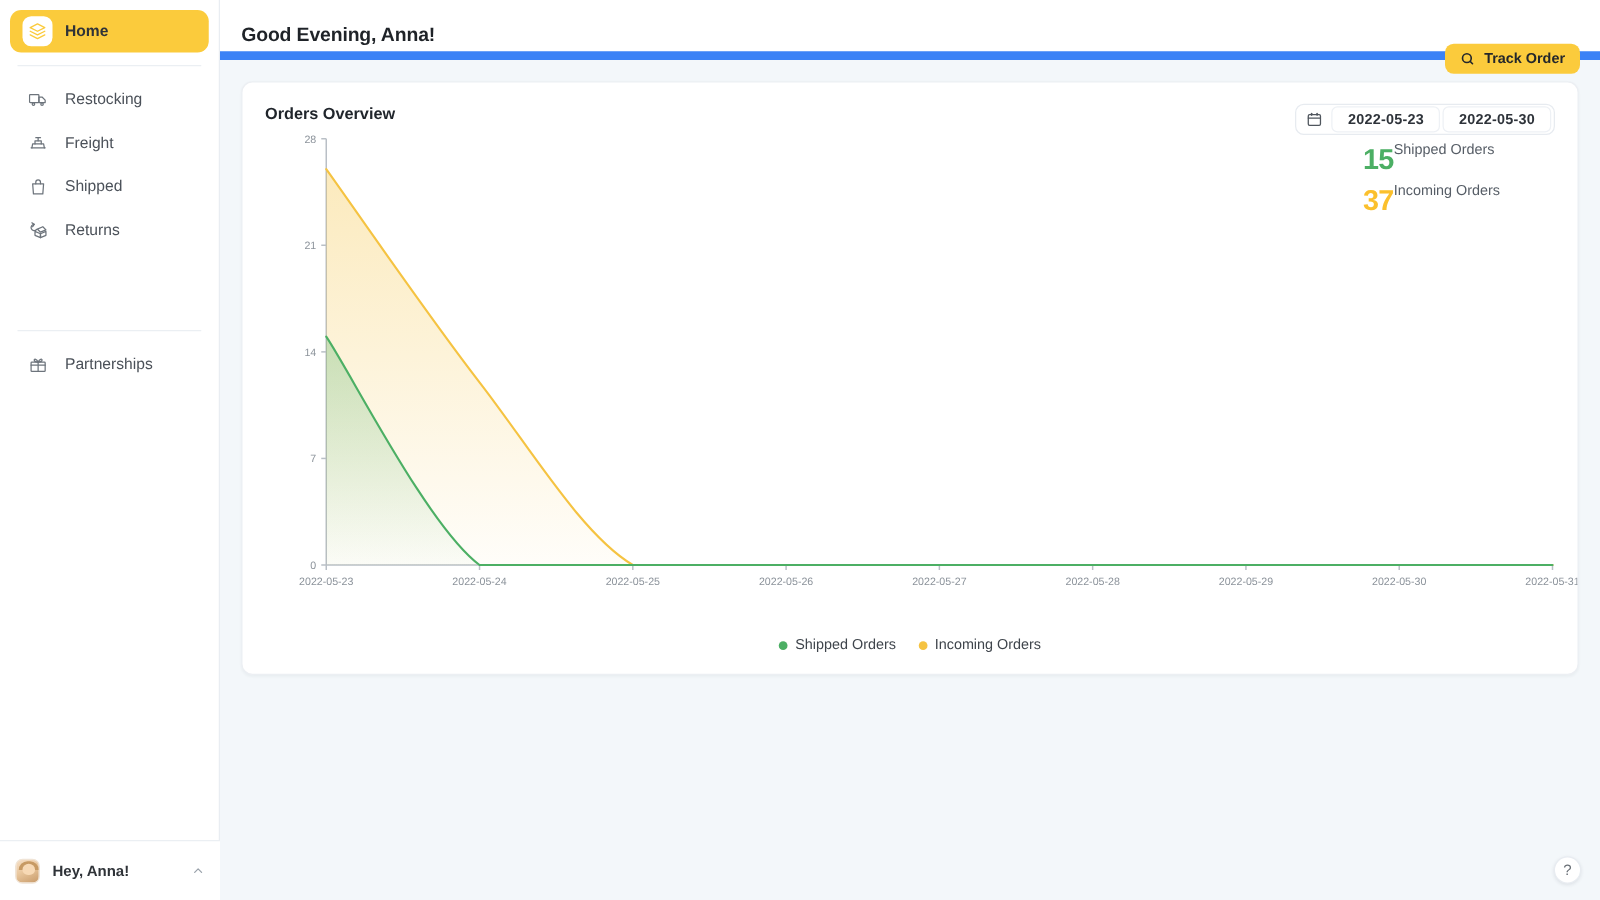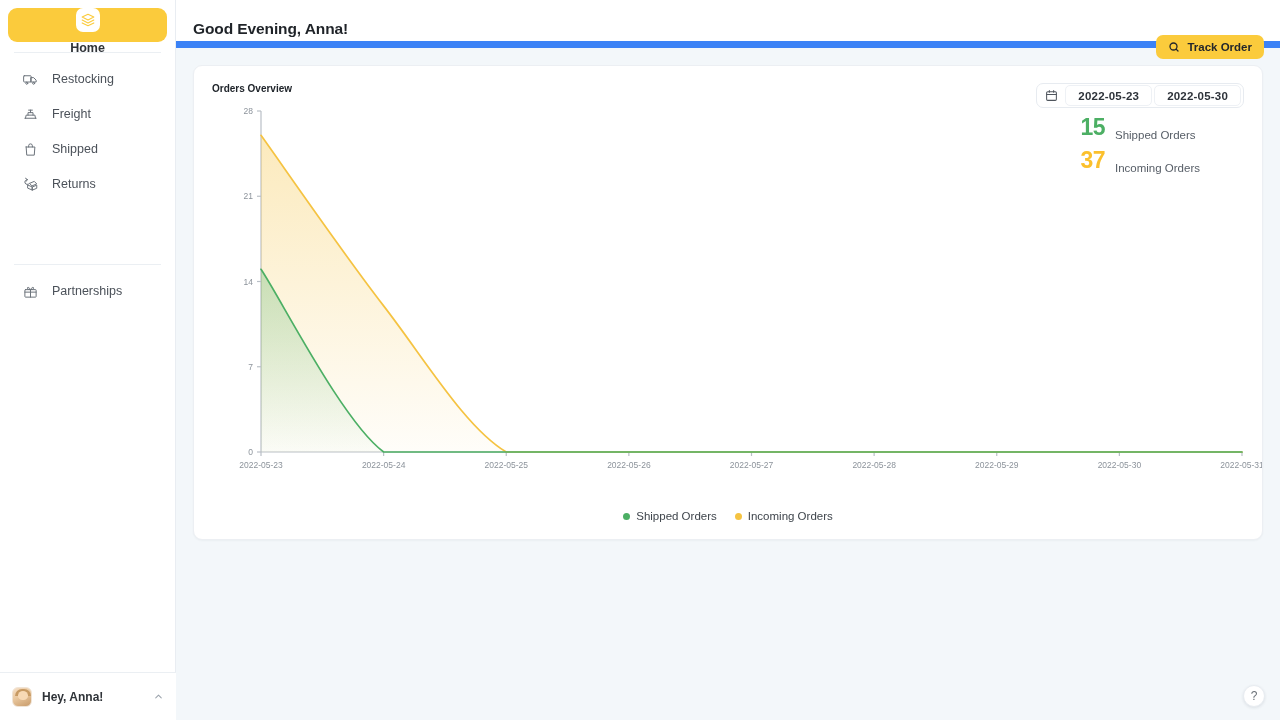--- a/index.html
+++ b/index.html
@@ -23,21 +23,21 @@
   .nav-top { padding: 8px 8px 0 8px; }
   .nav-item {
     display: flex; align-items: center;
     height: 34px; padding: 0 10px;
     border-radius: 9px;
     color: #4b5159; font-size: 12.5px;
     cursor: pointer; margin-bottom: 1px;
     gap: 10px;
   }
   .nav-item.active {
-    background: #fbcb3c; color: #2f3338; font-weight: bold; flex-direction: column;
+    background: #fbcb3c; color: #2f3338; font-weight: bold;
   }
   .nav-item .ico { width: 24px; height: 24px; display:flex; align-items:center; justify-content:center; flex:none; }
   .nav-item.active .ico {
     background: #ffffff; border-radius: 7px;
     width: 24px; height: 24px;
   }
   .nav-label { line-height: 1; white-space: nowrap; }
   .nav-divider { height: 1px; background: #ebeff3; margin: 9px 14px; }
   .nav-mid { padding: 0 8px; }
   .nav-spacer { flex: 1 1 auto; }
@@ -90,39 +90,39 @@
 
   .content { flex:1 1 auto; padding: 17px; overflow:hidden; }
   .card {
     background:#fff; border-radius: 9px;
     border: 1px solid #eceff3;
     box-shadow: 0 1px 2px rgba(30,40,60,.04);
     padding: 17px 18px 12px 18px;
     height: 475px; position:relative;
   }
   .card-head { display:flex; align-items:flex-start; justify-content:space-between; }
-  .card-title { font-size:10px; font-weight:bold; color:#20252b; }
+  .card-title { font-size:13px; font-weight:bold; color:#20252b; }
 
   .range-row { display:flex; align-items:center; }
   .daterange {
     display:flex; align-items:center; gap:0;
     border:1px solid #e7ebf0; border-radius:7px;
     background:#fff; height:25px; padding:0 2px 0 8px;
   }
   .cal-ico { display:flex; align-items:center; margin-right:7px; color:#5b6169; }
   .date-field {
     font-size:11.5px; font-weight:bold; color:#2e333a;
     border:1px solid #eef1f5; border-radius:5px;
     height:21px; display:flex; align-items:center; justify-content:center;
     padding:0 12px; background:#fff; cursor:pointer; letter-spacing:.2px;
   }
   .date-field + .date-field { margin-left:2px; }
 
   .kpis { position:absolute; right:62px; top:48px; }
-  .kpi { display:flex; align-items:flex-end; gap:10px; margin-bottom:6px; }
+  .kpi { display:flex; align-items:flex-start; margin-bottom:6px; }
   .kpi-num { font-size:23px; font-weight:bold; width:34px; text-align:right; letter-spacing:-0.5px; }
   .kpi-label { font-size:11.5px; color:#565d66; }
 
   
   .chart-wrap { position:absolute; left:0; right:0; top:36px; height:430px; }
   .chart-svg { display:block; }
   .legend {
     position:absolute; left:0; right:0; bottom:10px;
     display:flex; justify-content:center; align-items:center; gap:18px;
   }

